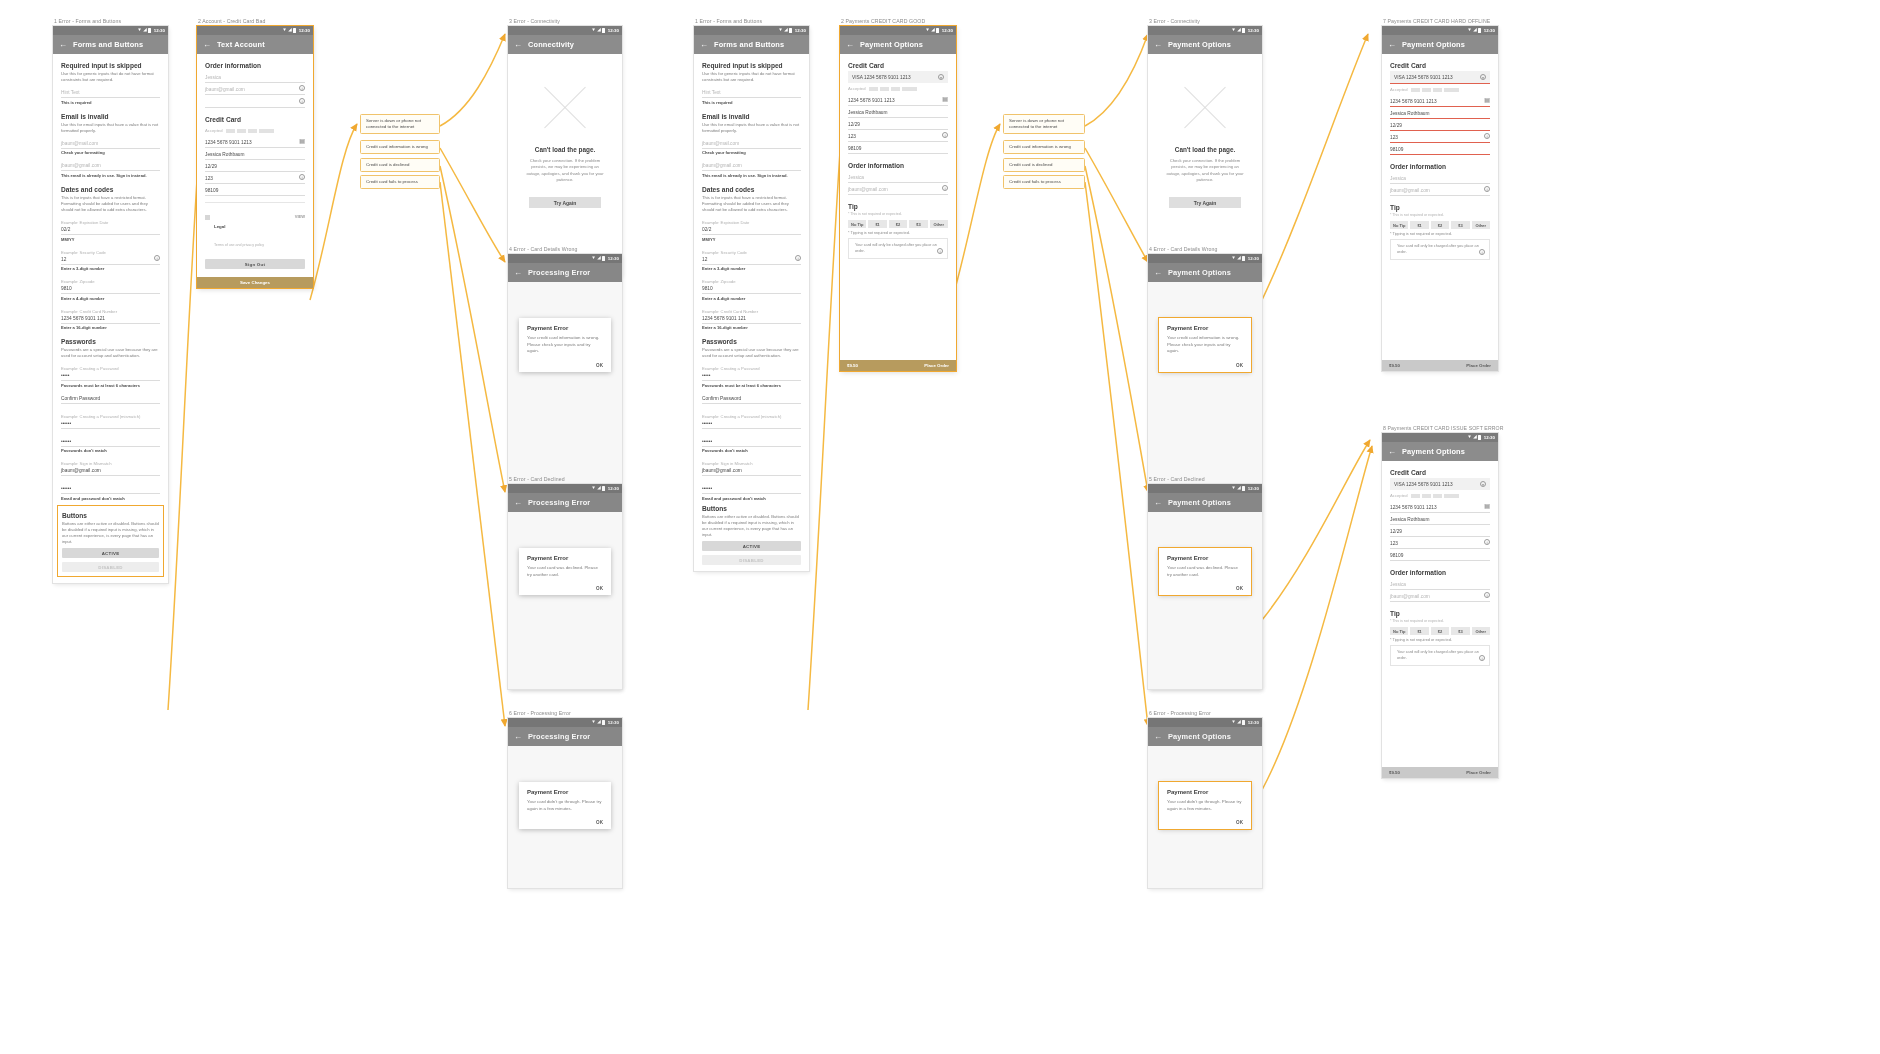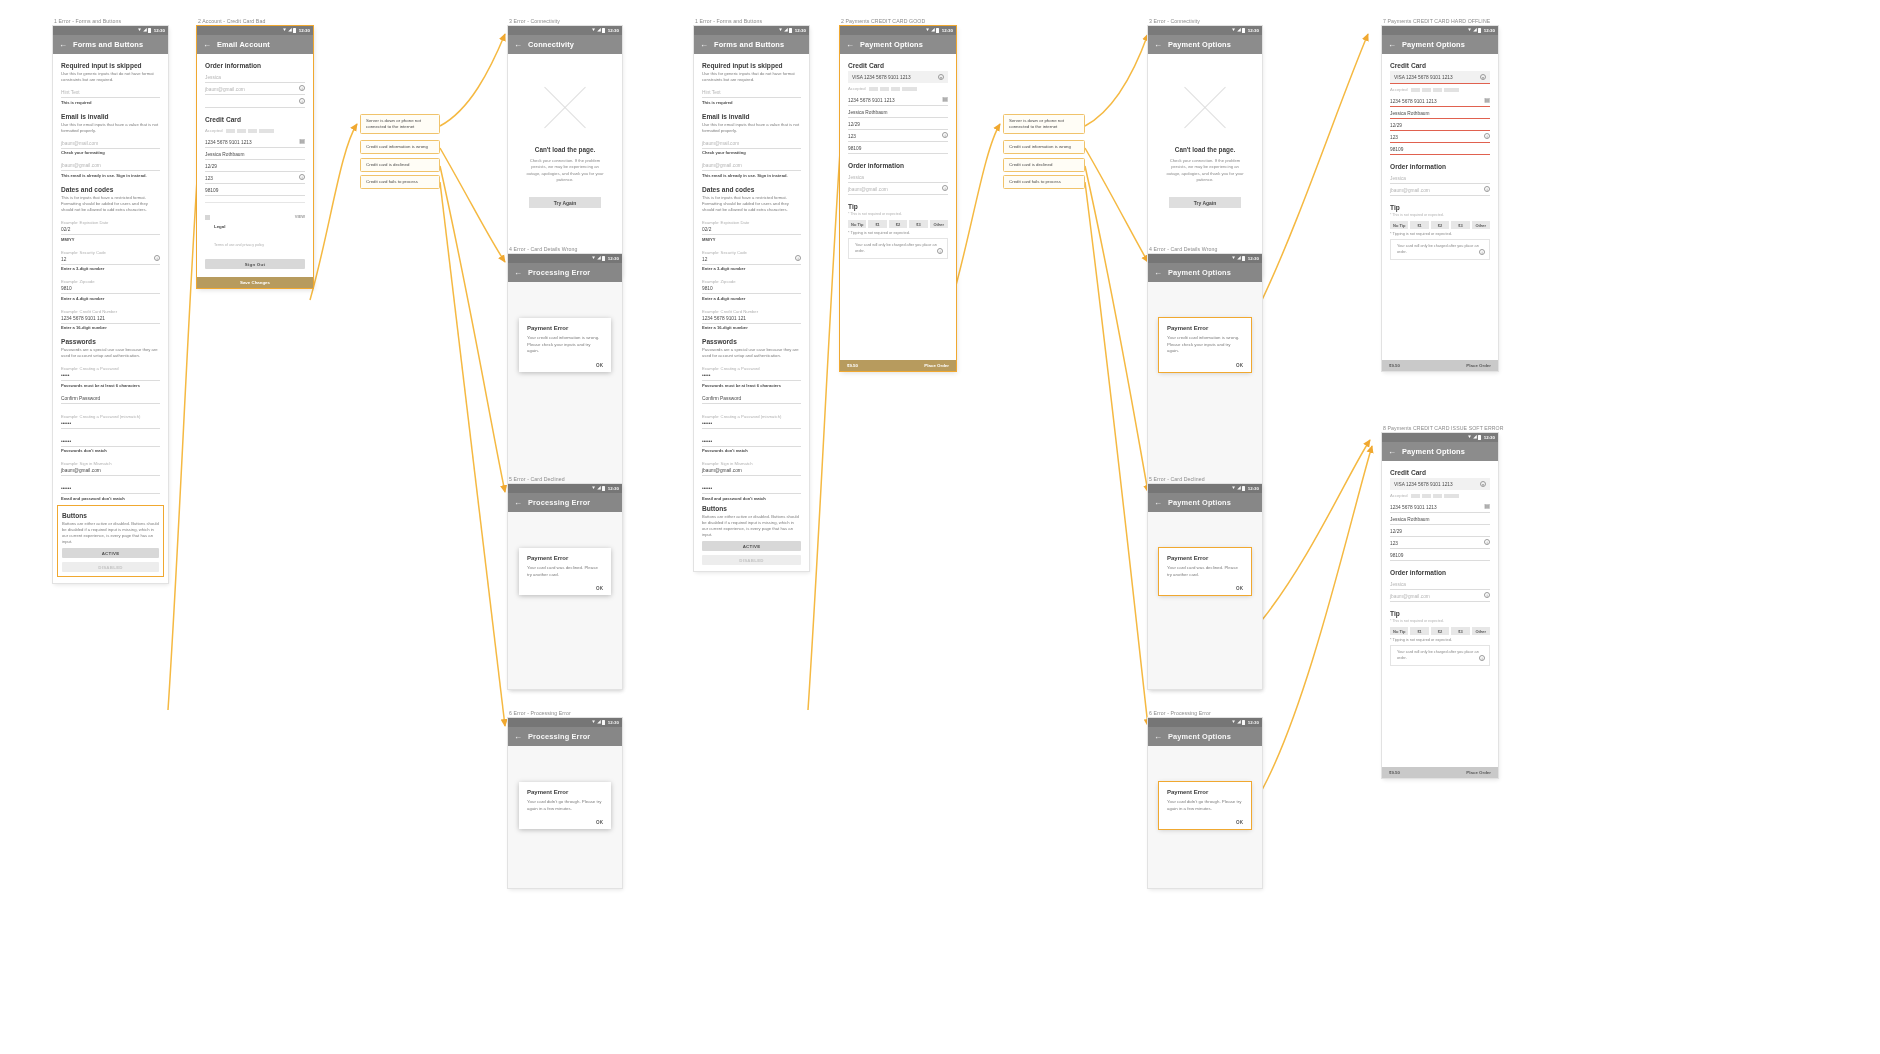--- a/index.html
+++ b/index.html
@@ -266,21 +266,21 @@
     <div class="frame-label">2 Account - Credit Card Bad</div>
     <div class="phone sel">
       <div class="statusbar">
         <span class="sb-ic">▼</span>
         <span class="sb-ic">◢</span>
         <span class="sb-batt"></span>
         <span class="sb-time">12:30</span>
       </div>
       <div class="appbar">
         <span class="back">←</span>
-        <span class="title">Email Account</span>
+        <span class="title">Text Account</span>
       </div>
       <div class="screen-body">
         <div class="sec-h">Order information</div>
         <div class="field">
           <div class="f-val ph">Jessica</div>
         </div>
         <div class="field">
           <div class="f-val ph">jbaum@gmail.com</div>
           <div class="f-ic">i</div>
         </div>

